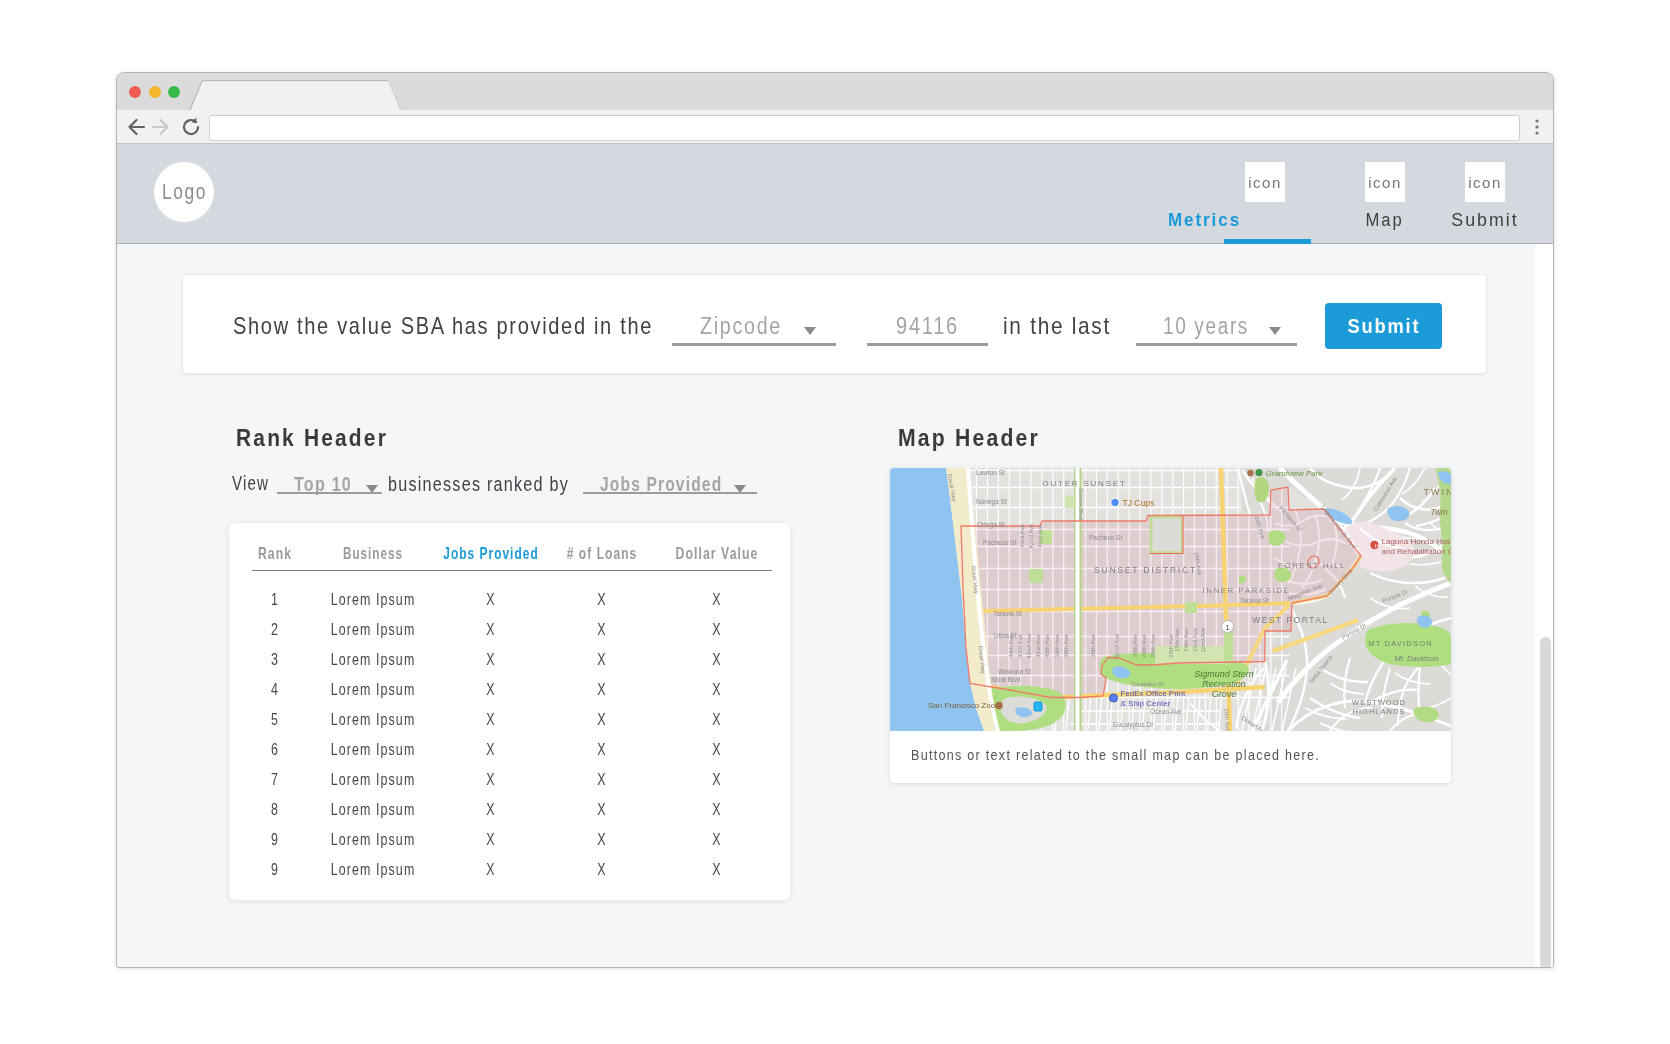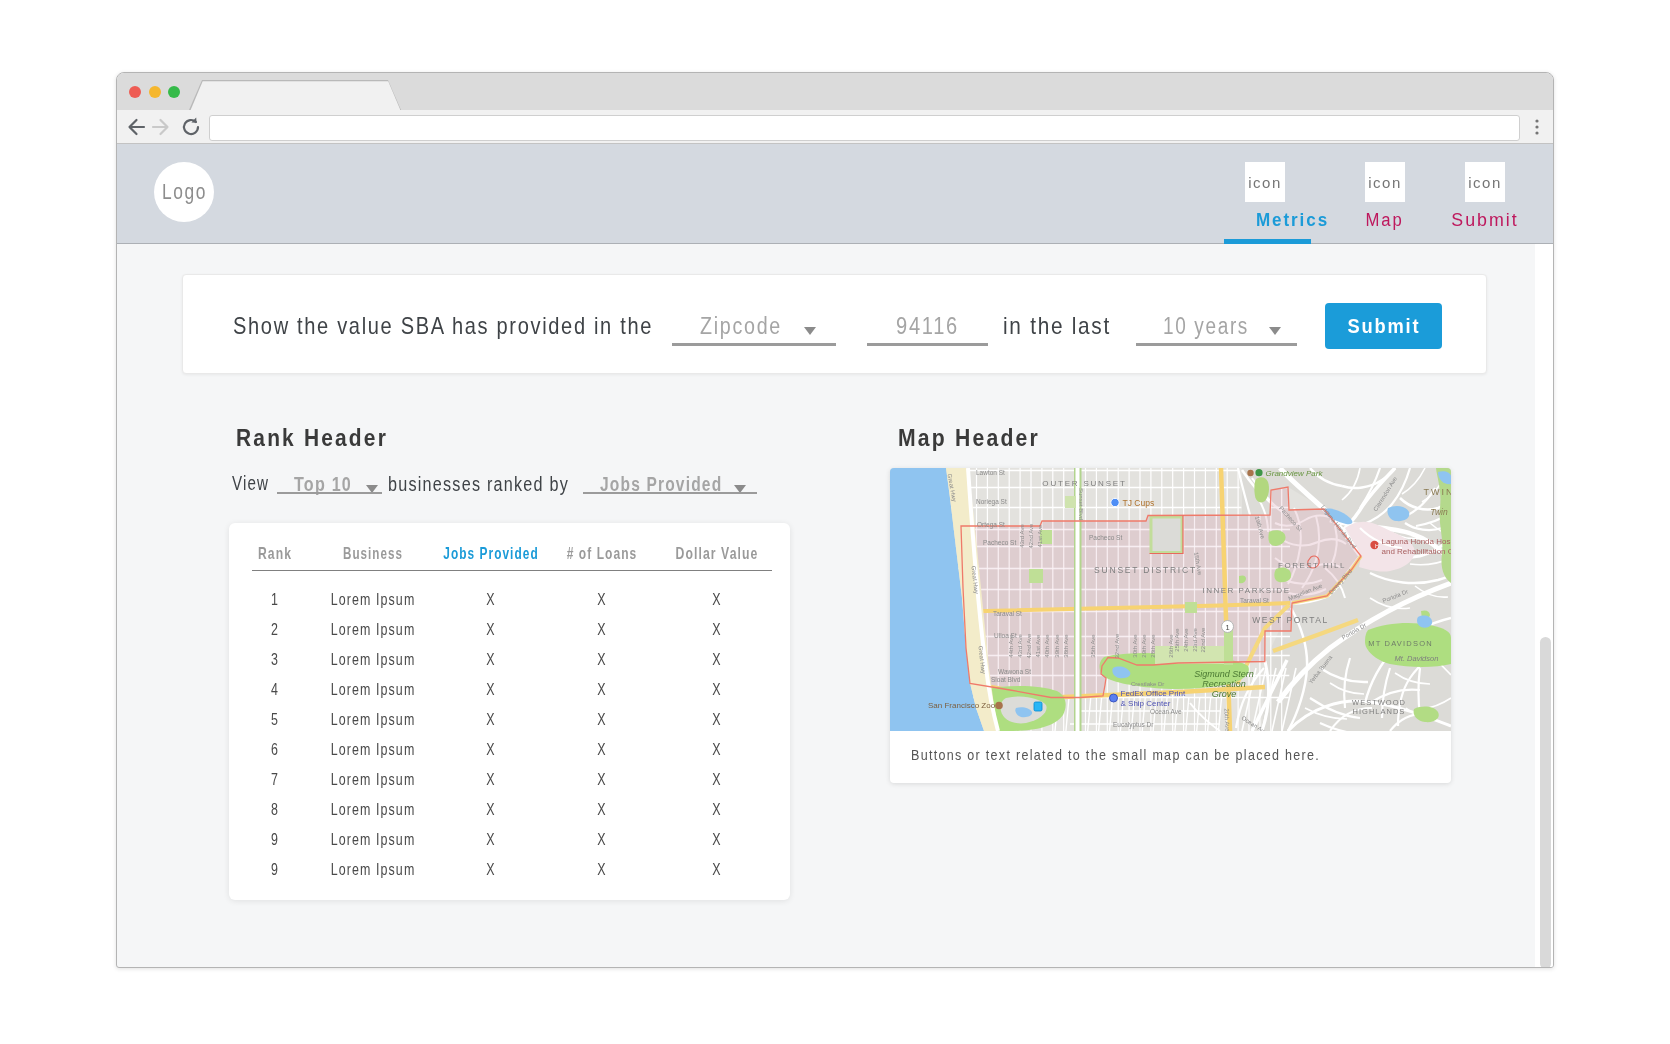--- a/index.html
+++ b/index.html
@@ -26,21 +26,21 @@
 #addr { position:absolute; left:0; top:37px; width:100%; height:34px; background:#f1f1f1; border-bottom:1px solid #c3c3c3; }
 #urlfield { position:absolute; left:92px; top:5px; width:1311px; height:26px; background:#ffffff; border:1px solid #cfcfcf; border-radius:3px; }
 .navico { position:absolute; top:5px; }
 
 
 #phead { position:absolute; left:0; top:71px; width:100%; height:100px; background:#d4d9e0; border-bottom:1px solid #acb0b5; }
 #logo { position:absolute; left:37px; top:18px; width:60px; height:60px; border-radius:50%; background:#ffffff;
   display:flex; align-items:center; justify-content:center; color:#8d8d8d; font-size:22px; letter-spacing:2px; }
 .icosq { position:absolute; top:18px; width:40px; height:40px; background:#ffffff; display:flex; align-items:center; justify-content:center;
   color:#757575; font-size:15px; letter-spacing:1.5px; }
-.navlab { position:absolute; top:66px; width:120px; text-align:center; font-size:18px; letter-spacing:2px; color:#be185d; }
+.navlab { position:absolute; top:66px; width:120px; text-align:center; font-size:18px; letter-spacing:2px; color:#404040; }
 #lab-metrics { color:#1b9bd8; font-weight:bold; }
 #bluebar { position:absolute; left:1107px; top:95px; width:87px; height:5px; background:#1b9bd8; }
 
 
 #gutter { position:absolute; right:0; top:171px; width:18px; height:725px; background:#ffffff; }
 #thumb { position:absolute; left:1423px; top:564px; width:11px; height:332px; border-radius:6px; background:#d9d9d9; }
 
 
 #searchcard { position:absolute; left:182px; top:274px; width:1305px; height:100px; background:#ffffff;
   border:1px solid #e9e9e9; border-radius:4px; box-shadow:0 1px 3px rgba(0,0,0,0.06); }
@@ -102,21 +102,21 @@
       </svg>
   </div>
 
   <div id="phead">
     <div id="logo">
         <span class="tx" id="t-logo" style="display:inline-block; transform-origin:center; transform:scaleX(0.7901)">Logo</span>
       </div>
     <div class="icosq" style="left:1128px">icon</div>
     <div class="icosq" style="left:1248px">icon</div>
     <div class="icosq" style="left:1348px">icon</div>
-    <div class="navlab" id="lab-metrics" style="left:1116px"><span class="tx" id="t-metrics" style="display:inline-block; transform-origin:center; transform:scaleX(0.9477)">Metrics</span></div>
+    <div class="navlab" id="lab-metrics" style="left:1028px"><span class="tx" id="t-metrics" style="display:inline-block; transform-origin:center; transform:scaleX(0.9477)">Metrics</span></div>
     <div class="navlab" style="left:1208px"><span class="tx" id="t-map" style="display:inline-block; transform-origin:center; transform:scaleX(0.9265)">Map</span></div>
     <div class="navlab" style="left:1308px"><span class="tx" id="t-blank" style="display:inline-block; transform-origin:center; transform:scaleX(0.9903)">Submit</span></div>
     <div id="bluebar"></div>
   </div>
 
   <div id="gutter"></div>
   <div id="thumb"></div>
 </div>
 
 <div id="searchcard"></div>

